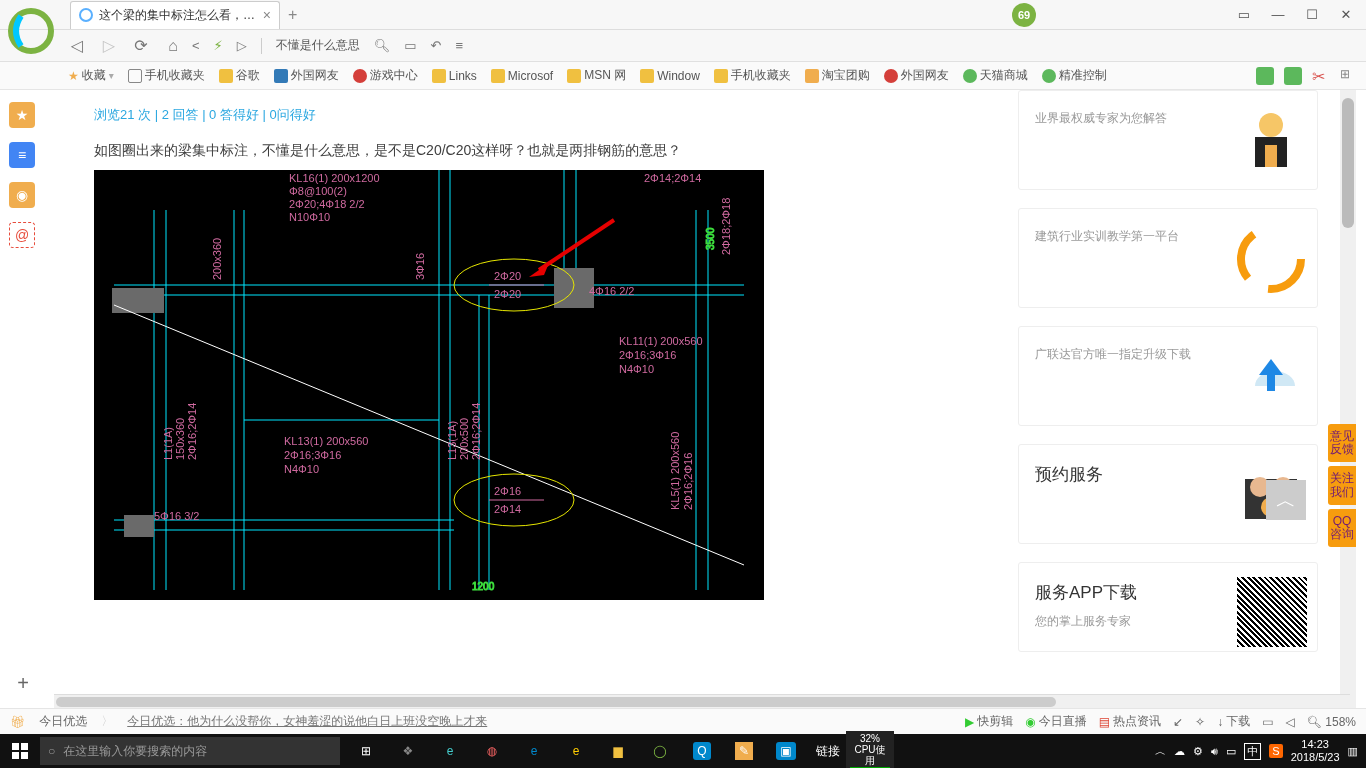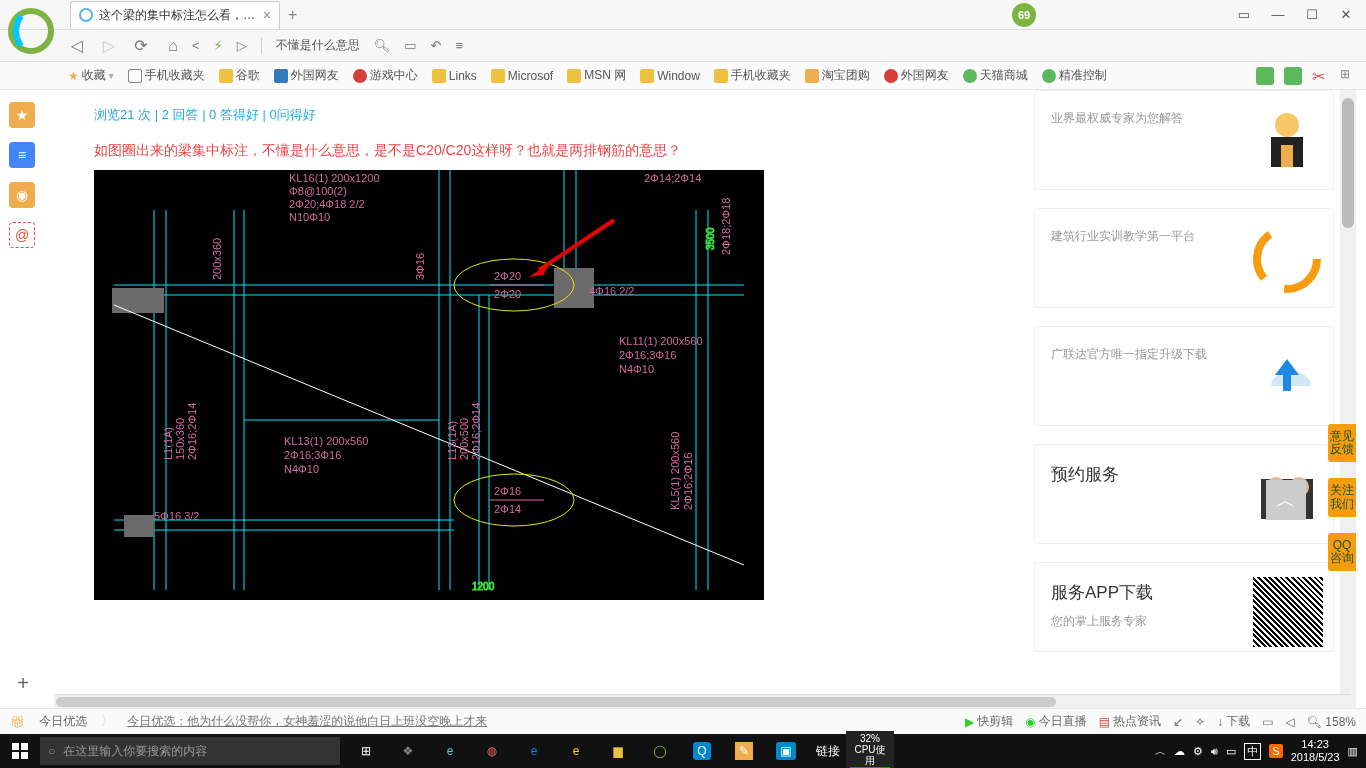--- a/index.html
+++ b/index.html
@@ -33,31 +33,31 @@
 .icon-orange { background:#f0ad4e; border-radius:2px; }
 .icon-blue { background:#337ab7; border-radius:2px; }
 .bk-right { margin-left:auto; display:flex; gap:10px; }
 .bk-tool { width:18px; height:18px; border-radius:3px; }
 .sidebar-l { position:absolute; left:0; top:90px; width:44px; display:flex; flex-direction:column; align-items:center; gap:14px; padding-top:12px; }
 .sb-icon { width:26px; height:26px; border-radius:4px; display:flex; align-items:center; justify-content:center; color:#fff; font-size:14px; }
 .sb-icon.plus { position:absolute; left:10px; bottom:72px; color:#666; font-size:20px; }
 .content { position:absolute; left:54px; top:90px; right:10px; bottom:60px; overflow:hidden;text-decoration:underline; }
 .main { width:960px; padding:8px 0 0 40px; float:left; }
 .stats { color:#2aa7e0; font-size:13px; margin:8px 0 18px; }
-.q-text { color:#ef4444; font-size:14px; margin-bottom:10px; }
+.q-text { color:#404040; font-size:14px; margin-bottom:10px; }
 .cad-box { width:670px; height:430px; background:#000; position:relative; }
 .cad-svg { width:100%; height:100%; }
 .anno { position:absolute; color:#e60000; font-weight:bold; font-size:16px; }
-.rcol { float:left; width:300px; margin-left:20px; }
+.rcol { float:left; width:300px; margin-left:4px; }
 .card { border:1px solid #eee; border-radius:3px; padding:18px 16px; margin-bottom:18px; position:relative; min-height:100px; }
 .card-title { font-size:17px; color:#333; font-weight:500; margin-bottom:8px; }
 .card-sub { font-size:12px; color:#999; line-height:1.6; }
 .card-img { position:absolute; right:10px; top:14px; width:72px; height:72px; }
 .side-tabs { position:absolute; right:0; top:334px; width:28px; display:flex; flex-direction:column; }
-.side-tab { background:#f79c0e; color:#14532d; font-size:12px; padding:6px 2px; text-align:center; border-radius:3px 0 0 3px; margin-bottom:16px; line-height:1.1; }
+.side-tab { background:#f79c0e; color:#701a75; font-size:12px; padding:6px 2px; text-align:center; border-radius:3px 0 0 3px; margin-bottom:4px; line-height:1.1; }
 .side-tab.qq { background:#f79c0e; }
 .scroll-top { position:absolute; right:50px; top:390px; width:40px; height:40px; background:#ccc; display:flex; align-items:center; justify-content:center; color:#fff; font-size:20px; }
 .vscroll { position:absolute; right:0; top:0; width:16px; bottom:0; background:#f0f0f0; }
 .vthumb { position:absolute; right:2px; top:8px; width:12px; height:130px; background:#bbb; border-radius:6px; }
 .hscroll { position:absolute; left:54px; right:16px; bottom:60px; height:14px; background:#f0f0f0; border-top:1px solid #ddd; }
 .hthumb { position:absolute; left:2px; top:2px; height:10px; width:1000px; background:#ccc; border-radius:5px; }
 .botbar1 { position:absolute; left:0; right:0; bottom:34px; height:26px; background:#fafafa; border-top:1px solid #e5e5e5; display:flex; align-items:center; padding:0 10px; font-size:12px; color:#666; gap:14px; }
 .bot-sep { color:#ccc; }
 .bot-r { margin-left:auto; display:flex; align-items:center; gap:12px; }
 .bot-item { display:flex; align-items:center; gap:3px; }

